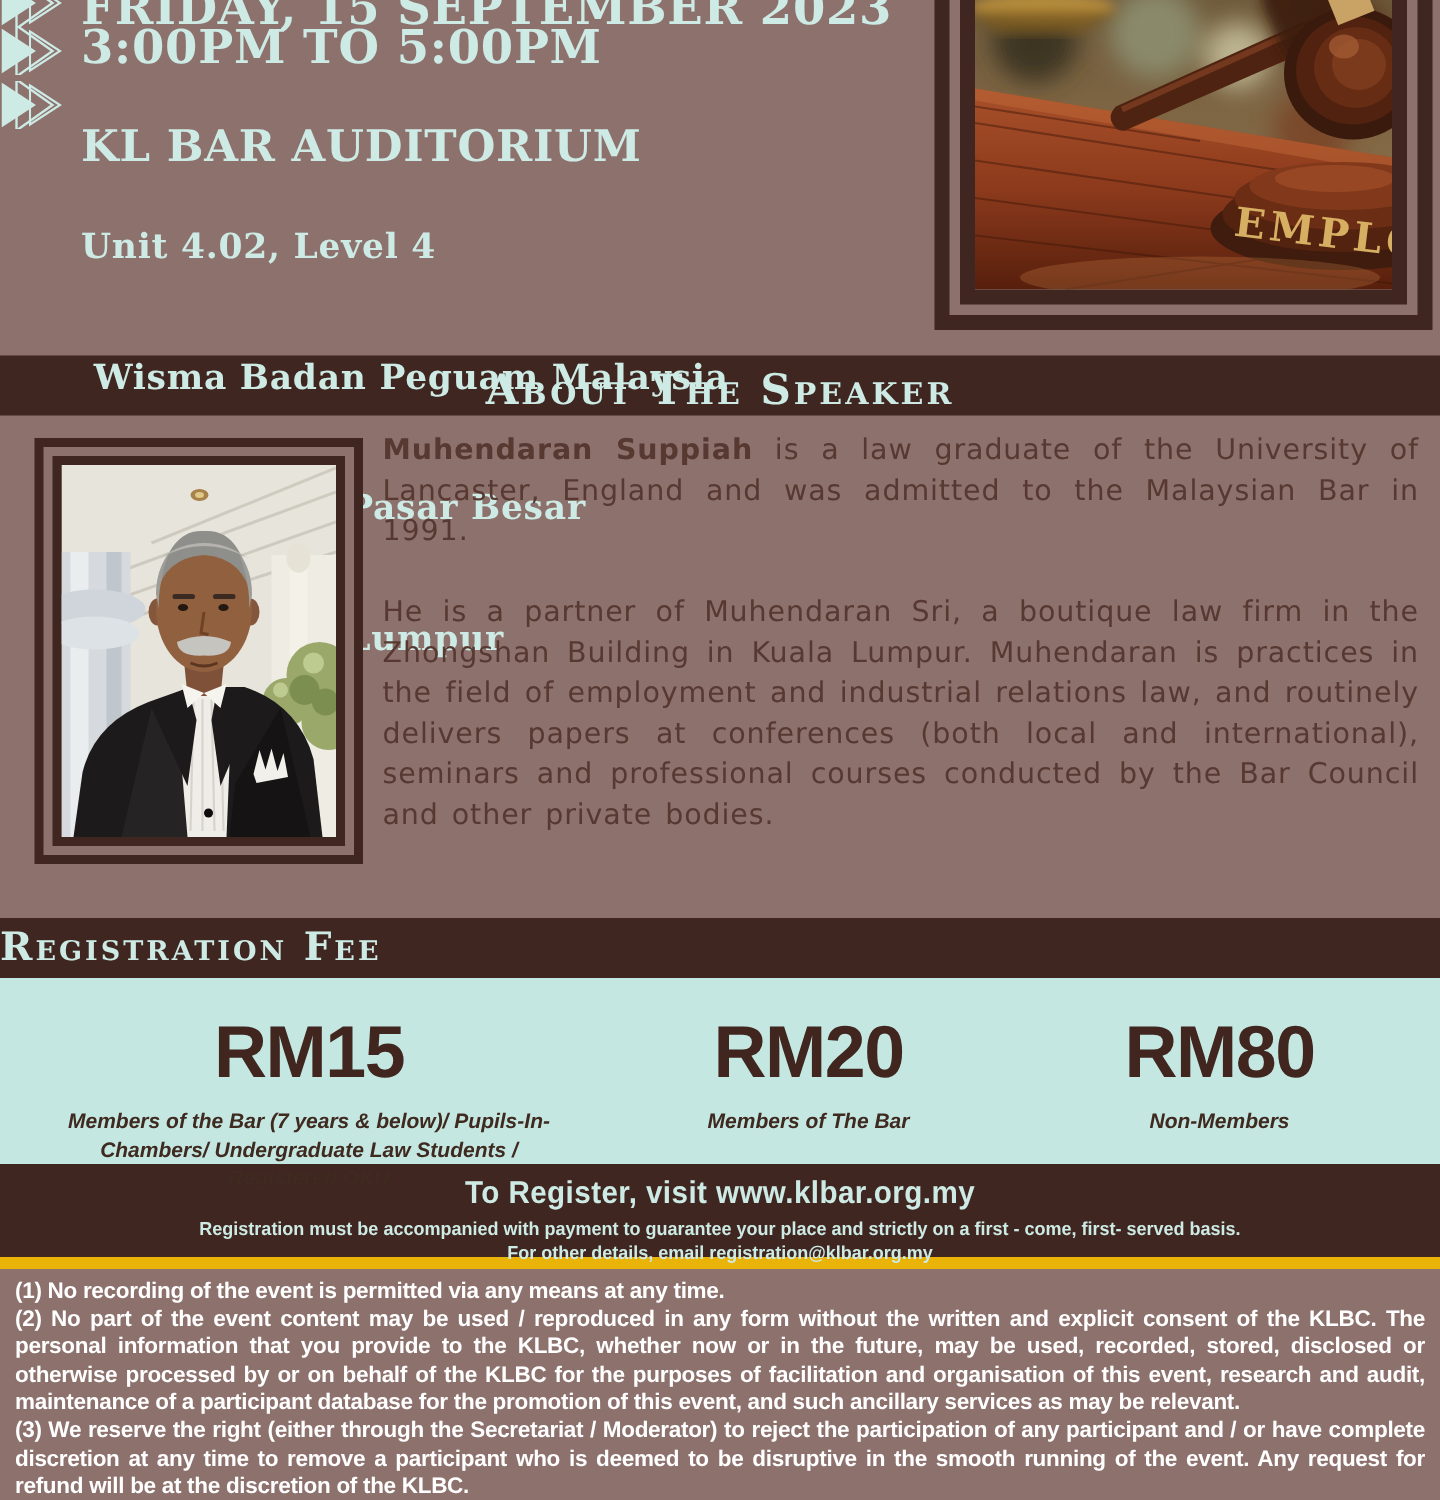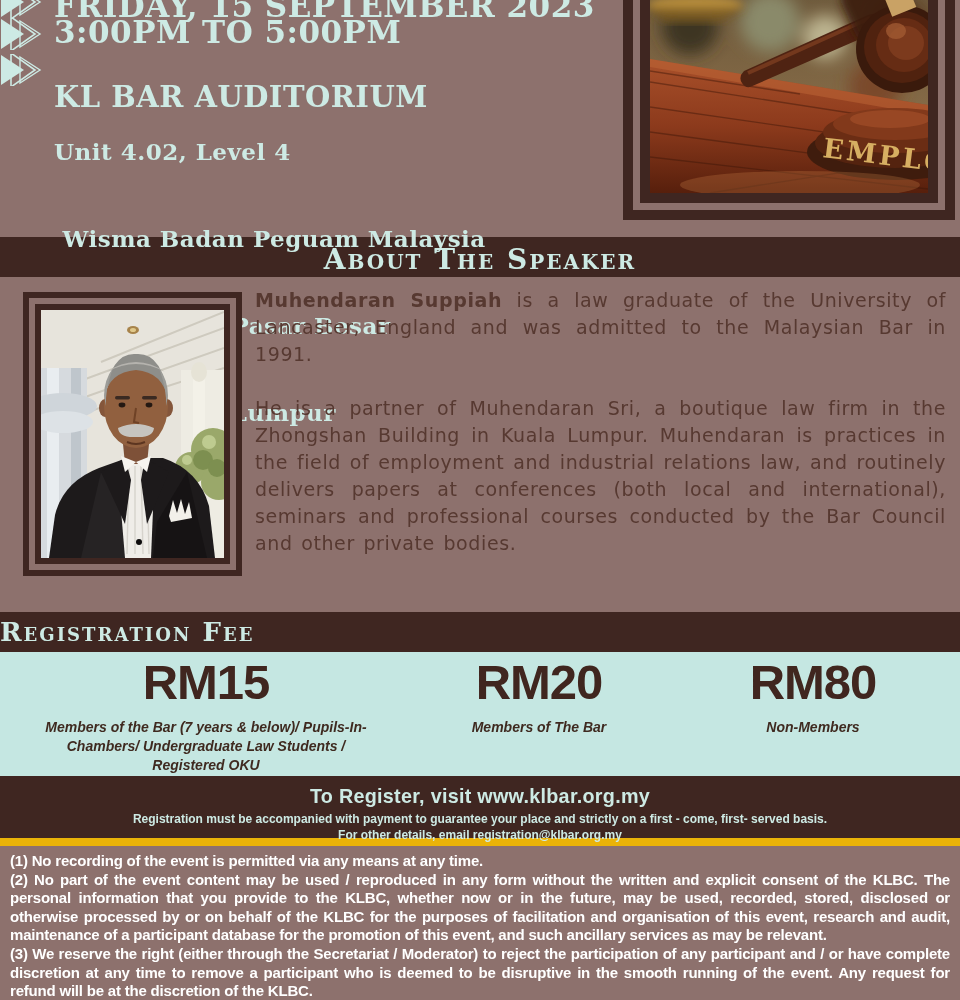--- a/index.html
+++ b/index.html
@@ -15,21 +15,21 @@
   .slab{
     font-family:"DejaVu Serif",serif;
     font-weight:700;
     color:#cdeae4;
     letter-spacing:.5px;
     white-space:pre;
   }
   .ev-date{position:absolute;left:54px;top:-10px;font-size:31px;line-height:32px;}
   .ev-time{position:absolute;left:54px;top:16px;font-size:31px;line-height:32px;}
   .ev-venue{position:absolute;left:54px;top:55px;font-size:29px;line-height:30px;margin-top:27px;}
-  .ev-address{position:absolute;left:54px;top:79px;font-size:23px;line-height:29px;}
+  .ev-address{position:absolute;left:54px;top:92px;font-size:23px;line-height:29px;}
   .ev-address div{white-space:pre-wrap;}
   .arrow{position:absolute;left:1px;width:42px;height:32px;}
   .arrow.a1{top:-14px;} .arrow.a2{top:18px;} .arrow.a3{top:54px;}
   
   .frame{
     position:absolute;
     box-sizing:border-box;
     background:#8d716d;
     border:10px solid #3f2621;
     padding:7px;
@@ -63,21 +63,21 @@
     font-size:19px;line-height:27px;
     letter-spacing:.6px;word-spacing:2px;
     color:#573931;
     text-align:justify;
   }
   .bio p{margin:0 0 27px 0;}
   .bio .name{font-weight:700;}
   
   .fees{
     height:124px;background:#c5e7e2;
-    display:flex;box-sizing:border-box;padding-top:4px;
+    display:flex;box-sizing:border-box;padding-top:24px;
   }
   .fee-col{text-align:center;}
   .fee-col.c1{width:412px;} .fee-col.c2{width:254px;} .fee-col.c3{width:294px;}
   .fee-price{
     font-size:49px;font-weight:900;color:#40261f;
     letter-spacing:-1px;line-height:52px;
     font-family:"Liberation Sans",sans-serif;
   }
   .fee-label{
     margin:10px auto 0;

